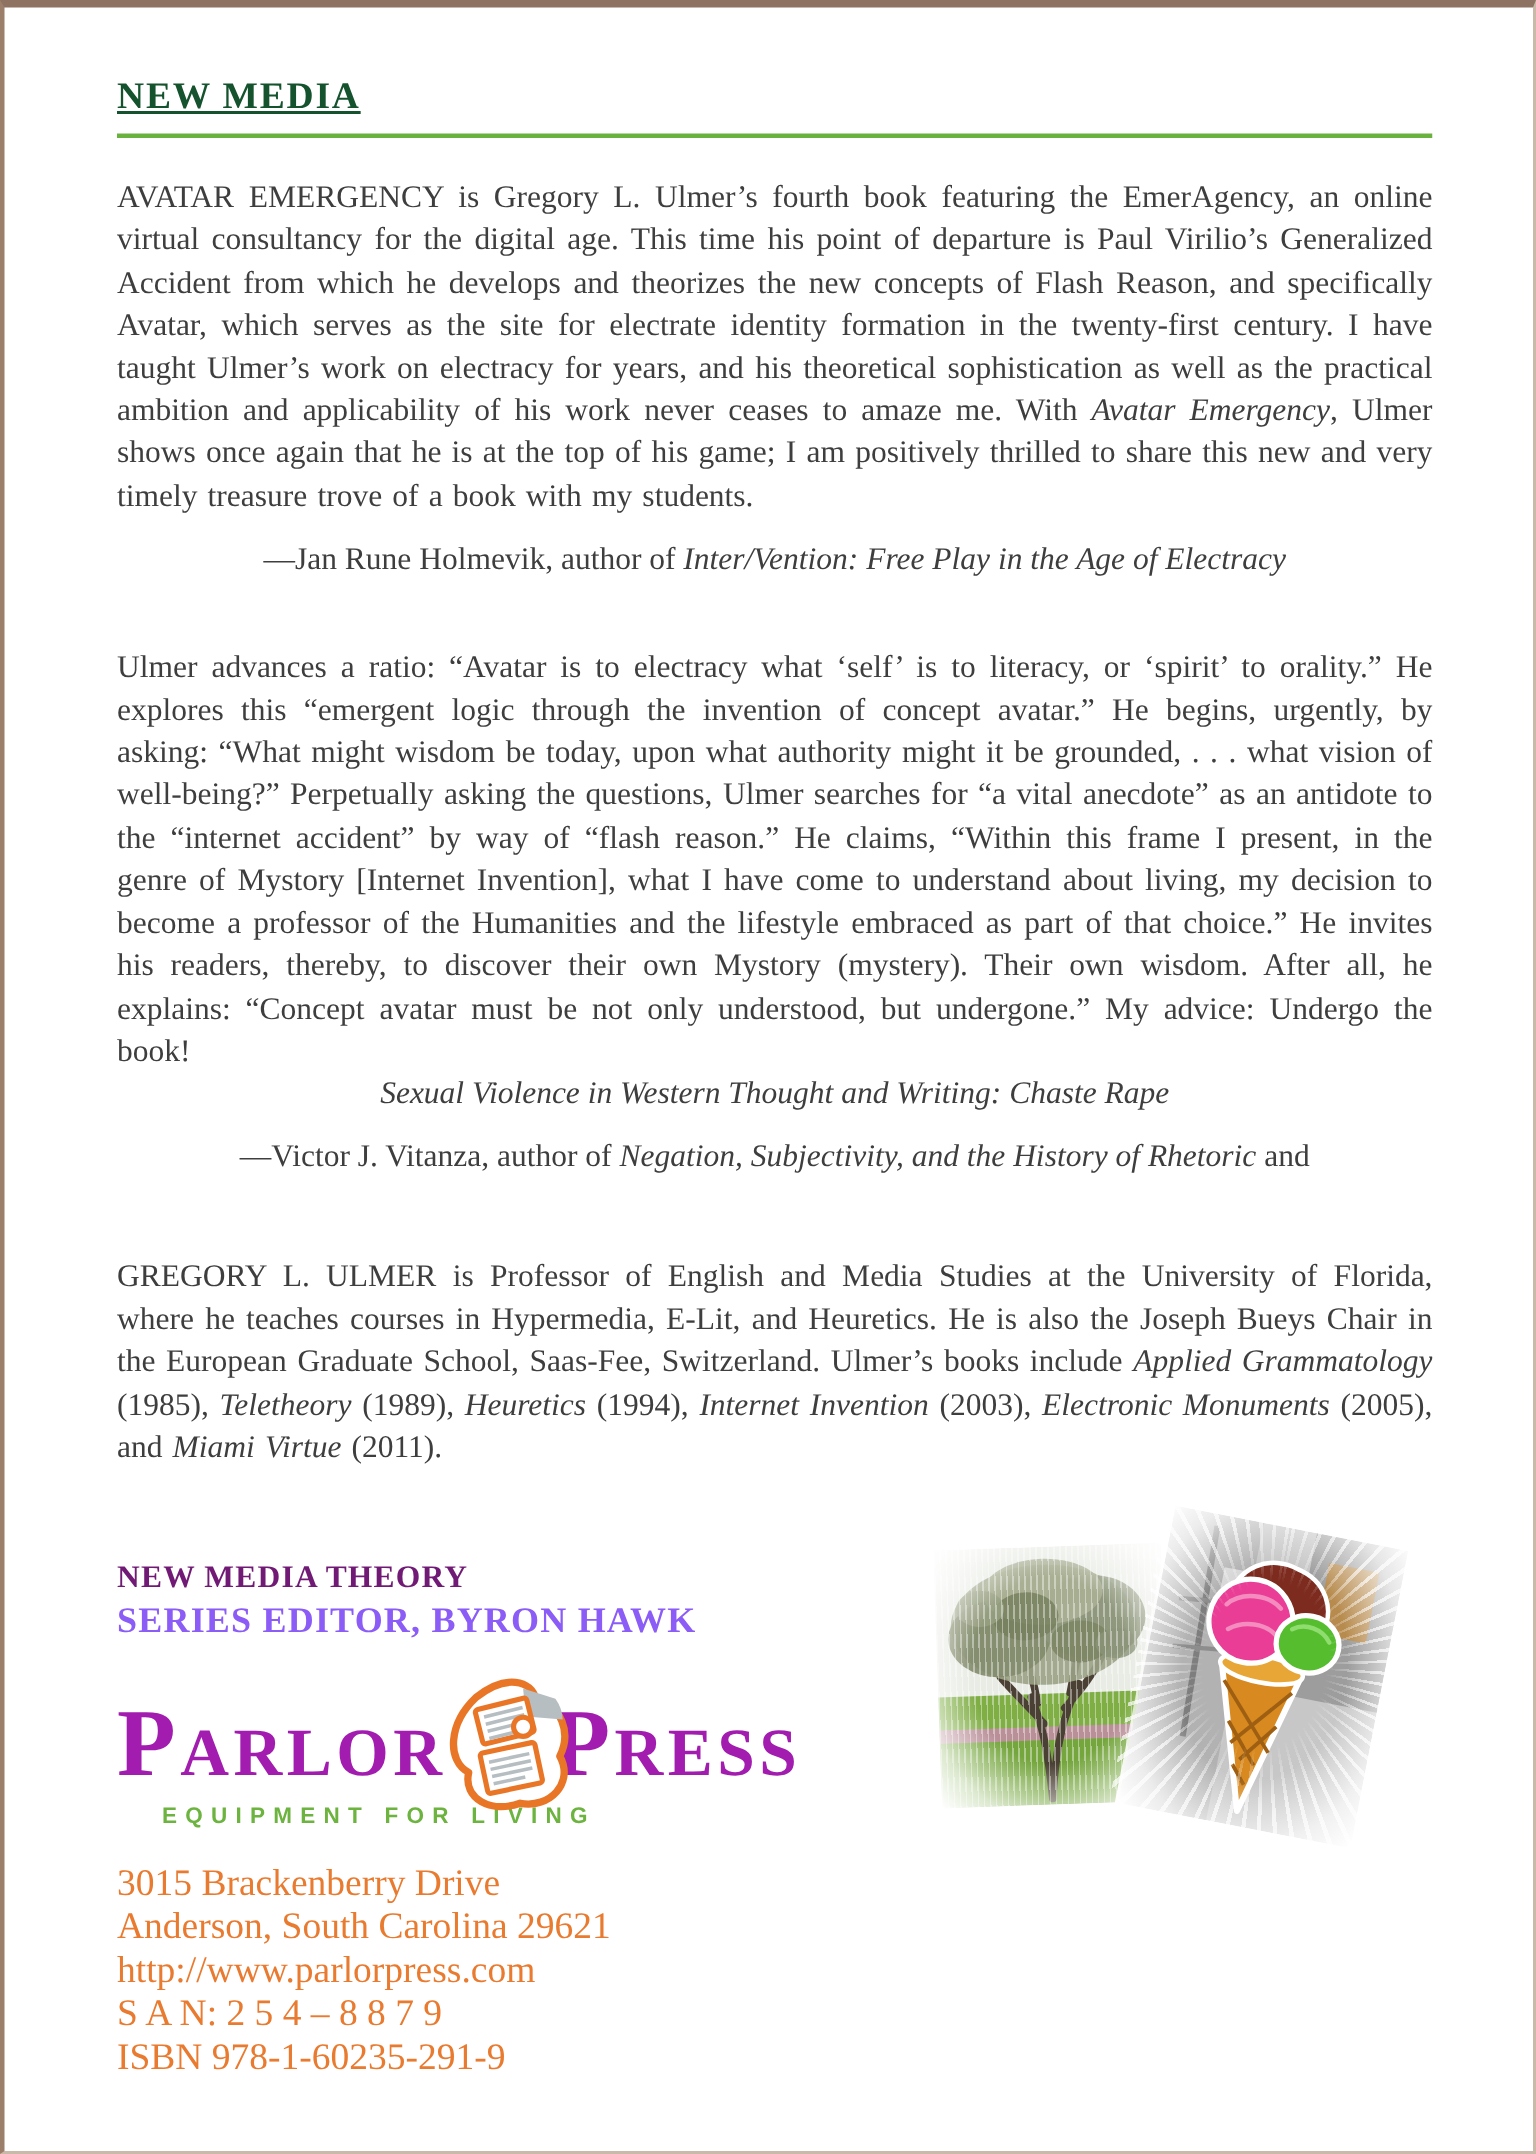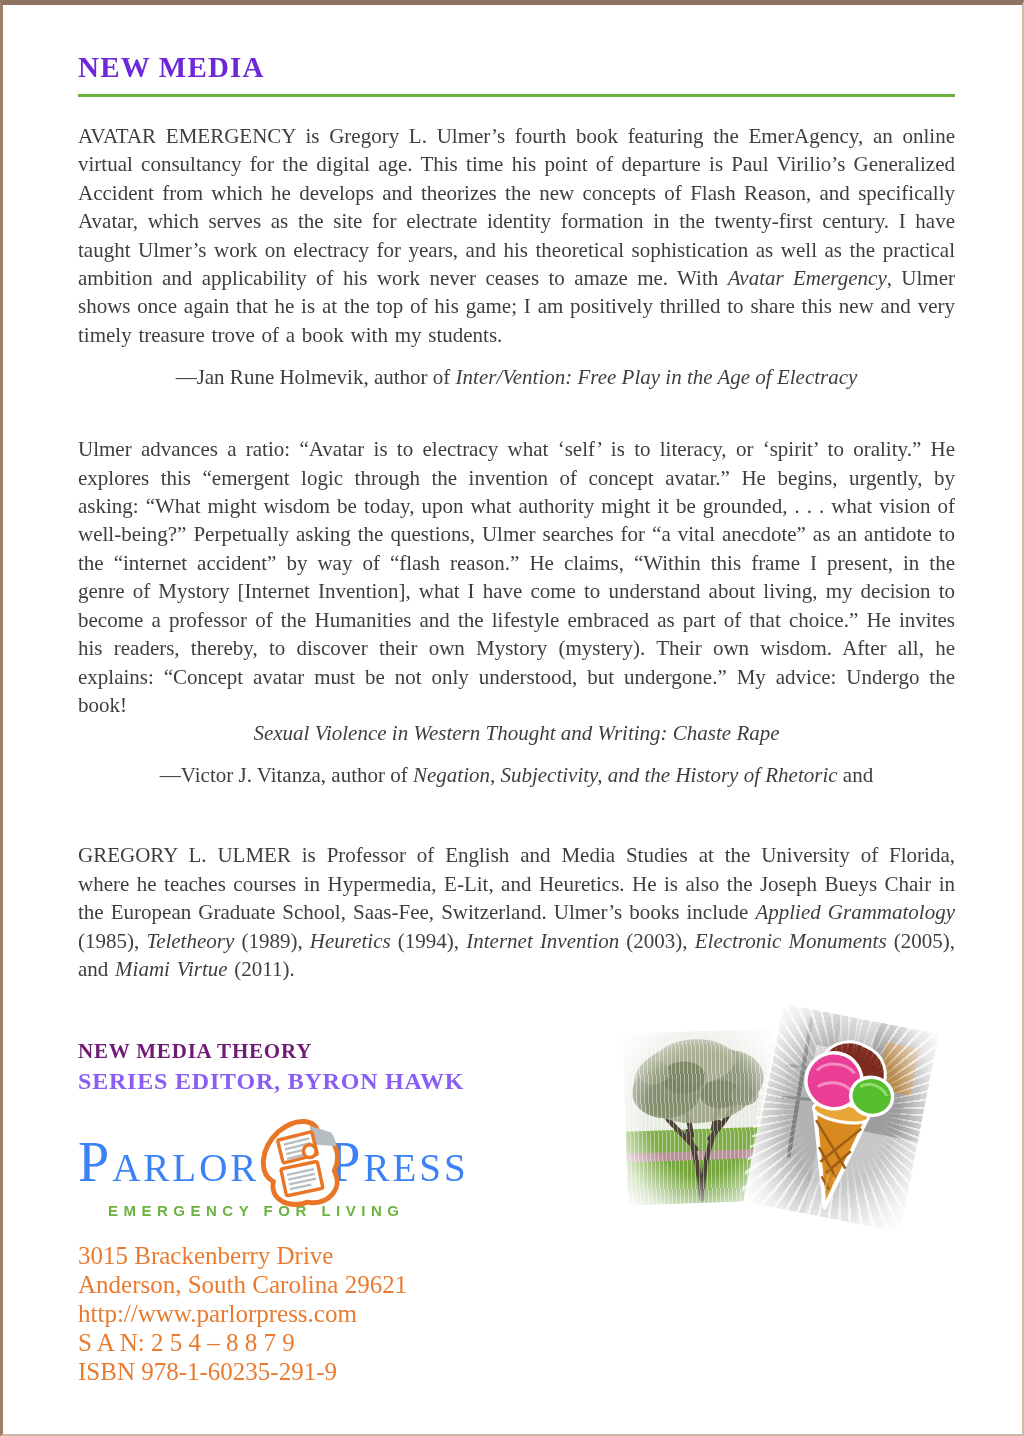--- a/index.html
+++ b/index.html
@@ -14,22 +14,22 @@
     border-left:3px solid #9c7f6b;
     border-right:2px solid #cab8a8;
     border-bottom:2px solid #cab8a8;
     overflow:hidden;
   }
 
   
   .text-area { position:absolute; top:46px; left:75px; width:877px; height:985px; overflow:hidden; }
 
   .section-label {
-    color:#6d28d9; font-size:29px; font-weight:bold;
-    letter-spacing:1.2px; margin:0 0 10px 0;
+    color:#14532d; font-size:25px; font-weight:bold;
+    letter-spacing:1.2px; margin:0 0 10px 0;text-decoration:underline;
   }
   .rule { height:3px; background:#6ab23e; margin:0 0 25px 0; }
 
   .para {
     font-size:21px; line-height:28.4px; text-align:justify;
     margin:0; word-spacing:1.5px;
   }
   .attrib {
     font-size:21px; line-height:28px; text-align:center; margin:14px 0 0 0;
   }
@@ -37,22 +37,22 @@
   .gap-xl { height:52px; }
 
   
   .bottom-left { position:absolute; left:75px; top:1032px; width:545px; }
   .series-line1 { color:#701a75; font-size:21px; font-weight:bold; letter-spacing:0.8px; line-height:1.35; margin:0; }
   .series-line2 { color:#8b5cf6; font-size:24px; font-weight:bold; letter-spacing:0.8px; line-height:1.35; margin:0; }
 
   .logo-block { margin-top:18px; }
   .logo-row { display:flex; align-items:center; }
   .logo-word {
-    font-variant:small-caps; color:#3b82f6; font-size:56px; line-height:0.95;
-    letter-spacing:3px; font-weight:normal;
+    font-variant:small-caps; color:#a21caf; font-size:64px; line-height:0.95;
+    letter-spacing:3px; font-weight:bold;
   }
   .logo-icon { width:98px; height:98px; margin:-4px -16px 0 -12px; position:relative; z-index:1; flex:none; }
   .tagline {
     color:#6cb33f; font-family:"Liberation Sans", sans-serif; font-weight:bold;
     font-size:15px; letter-spacing:5.5px; margin:-8px 0 0 30px; white-space:nowrap;
   }
 
   .address { margin-top:22px; color:#e97b30; font-size:25px; line-height:29px; }
   .address div { white-space:nowrap; }
 
@@ -129,21 +129,21 @@
             <rect x="37" y="54" width="38" height="28" fill="#ffffff" stroke="#e97627" stroke-width="3.5" rx="2"></rect>
             <line x1="42" y1="61" x2="70" y2="61" stroke="#b6bec2" stroke-width="2.4"></line>
             <line x1="42" y1="66" x2="70" y2="66" stroke="#b6bec2" stroke-width="2.4"></line>
             <line x1="42" y1="71" x2="70" y2="71" stroke="#b6bec2" stroke-width="2.4"></line>
             <line x1="42" y1="76" x2="64" y2="76" stroke="#b6bec2" stroke-width="2.4"></line>
           </g>
         </svg>
       </span>
       <span class="logo-word">Press</span>
     </div>
-    <div class="tagline">EMERGENCY FOR LIVING</div>
+    <div class="tagline">EQUIPMENT FOR LIVING</div>
   </div>
 
   <div class="address">
     <div>3015 Brackenberry Drive</div>
     <div>Anderson, South Carolina 29621</div>
     <div>http://www.parlorpress.com</div>
     <div>S A N: 2 5 4 – 8 8 7 9</div>
     <div>ISBN 978-1-60235-291-9</div>
   </div>
 </div>

